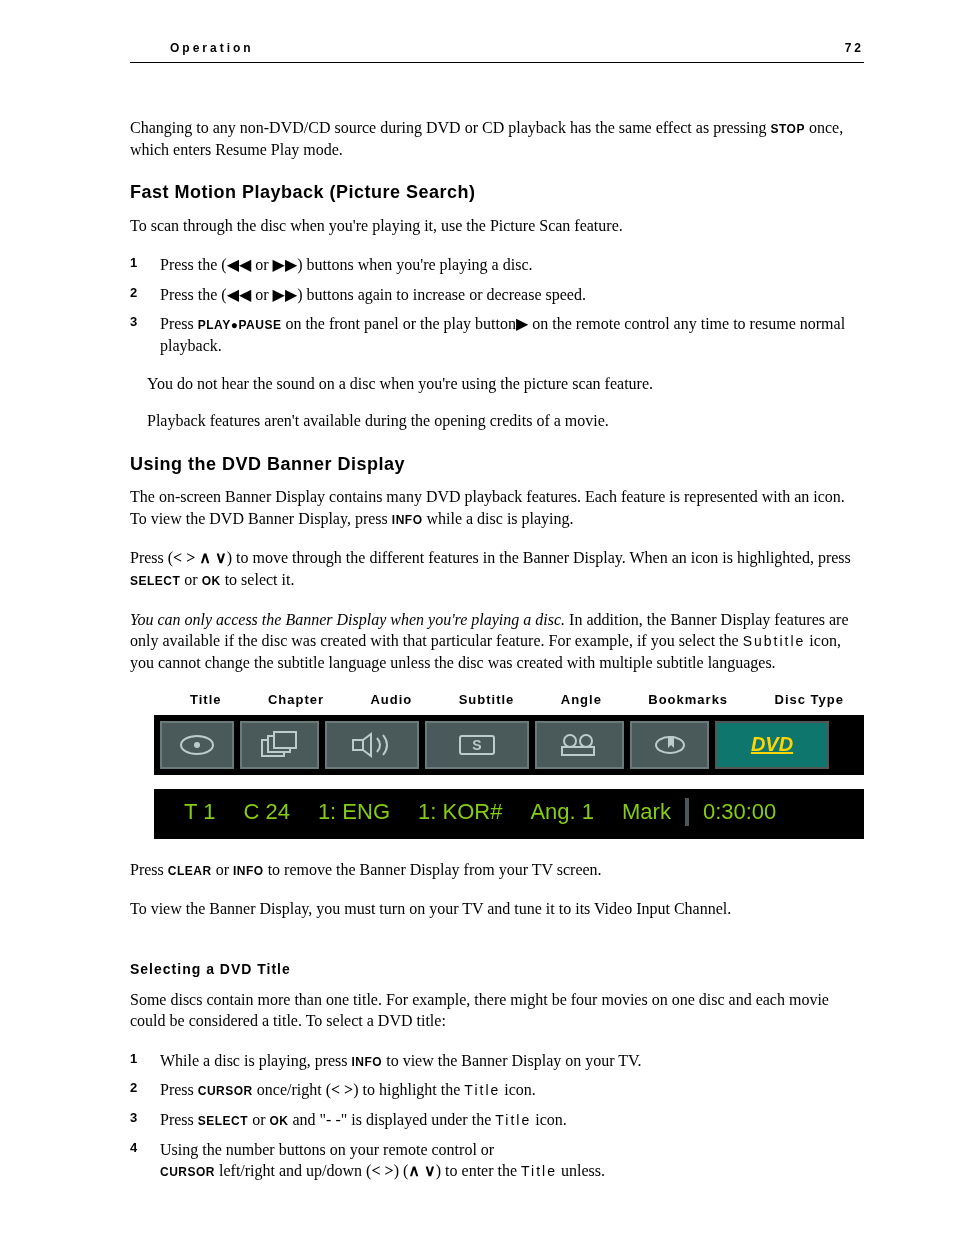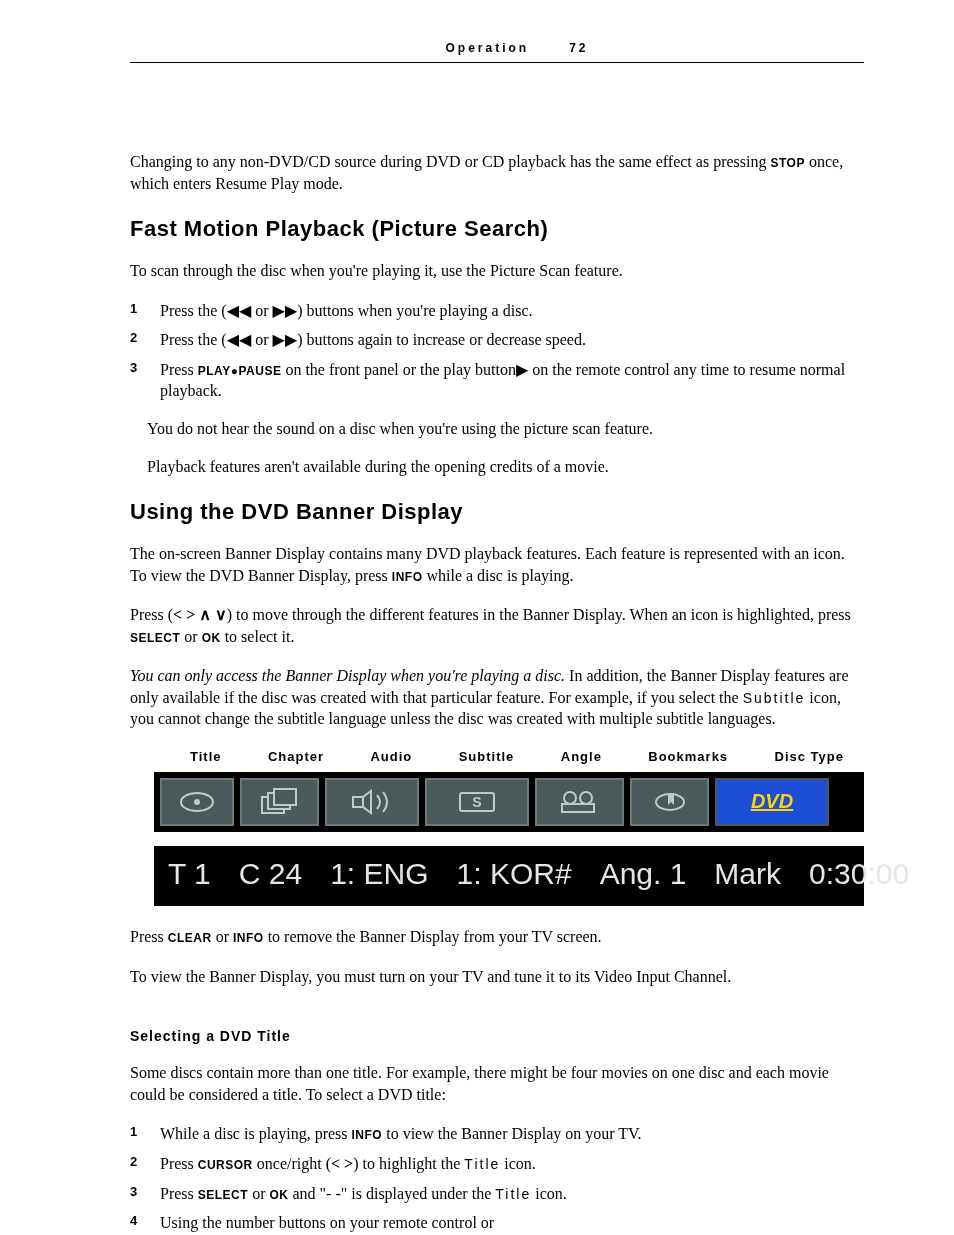--- a/index.html
+++ b/index.html
@@ -6,35 +6,35 @@
     font-family: "Times New Roman", serif;
     font-size: 16px;
     color: #000;
     background: #fff;
     margin: 0;
     padding: 40px 90px 40px 130px;
     line-height: 1.35;
   }
   .header {
     display: flex;
-    justify-content: center;
+    justify-content: space-between;
     font-family: Arial, Helvetica, sans-serif;
     font-size: 12px;
     font-weight: bold;
     letter-spacing: 3px;
     border-bottom: 1px solid #000;
     padding-bottom: 6px;
-    margin-bottom: 88px;
+    margin-bottom: 54px;
   }
   .header span { margin-left: 40px; letter-spacing: 3px; }
-  .para { margin: 16px 0 18px 0; }
+  .para { margin: 4px 0 18px 0; }
   .h2 {
     font-family: Arial, Helvetica, sans-serif;
     font-weight: bold;
-    font-size: 22px;
+    font-size: 18px;
     letter-spacing: 0.5px;
     margin: 20px 0 10px 0;
   }
   .h3 {
     font-family: Arial, Helvetica, sans-serif;
     font-weight: bold;
     font-size: 14px;
     letter-spacing: 1px;
     margin: 40px 0 10px 0;
   }
@@ -79,36 +79,36 @@
   }
   .cell {
     background: #4a5a5a;
     border: 2px solid #6a7a7a;
     height: 44px;
     display:flex;
     align-items:center;
     justify-content:center;
     color:#cfd8d8;
   }
-  .cell.dvd { background:#1d4ed8; border-color:#555; }
+  .cell.dvd { background:#0f766e; border-color:#555; }
   .dvd-logo {
     font-family: Arial, Helvetica, sans-serif;
     font-weight:bold;
     font-style: italic;
     color: #ffd400;
     font-size: 20px;
     text-decoration: underline;
   }
   .banner-text {
     display:flex;
     background:#000;
-    color:#e5e5e5;
-    font-family: Arial, Helvetica, sans-serif;
-    font-size: 30px;
-    padding: 8px 0 12px 0;
+    color:#84cc16;
+    font-family: Arial, Helvetica, sans-serif;
+    font-size: 22px;
+    padding: 8px 0 12px 16px;
     margin: -4px 0 18px 24px;
     align-items:center;
   }
   .banner-text .grp { padding: 0 14px; white-space: nowrap; }
   .banner-text .sep { width:4px; height:28px; background:#4a5a5a; }
   .banner-wrap { margin-bottom: 20px; }
 
   svg { display:block; }
 </style>
 </head>

